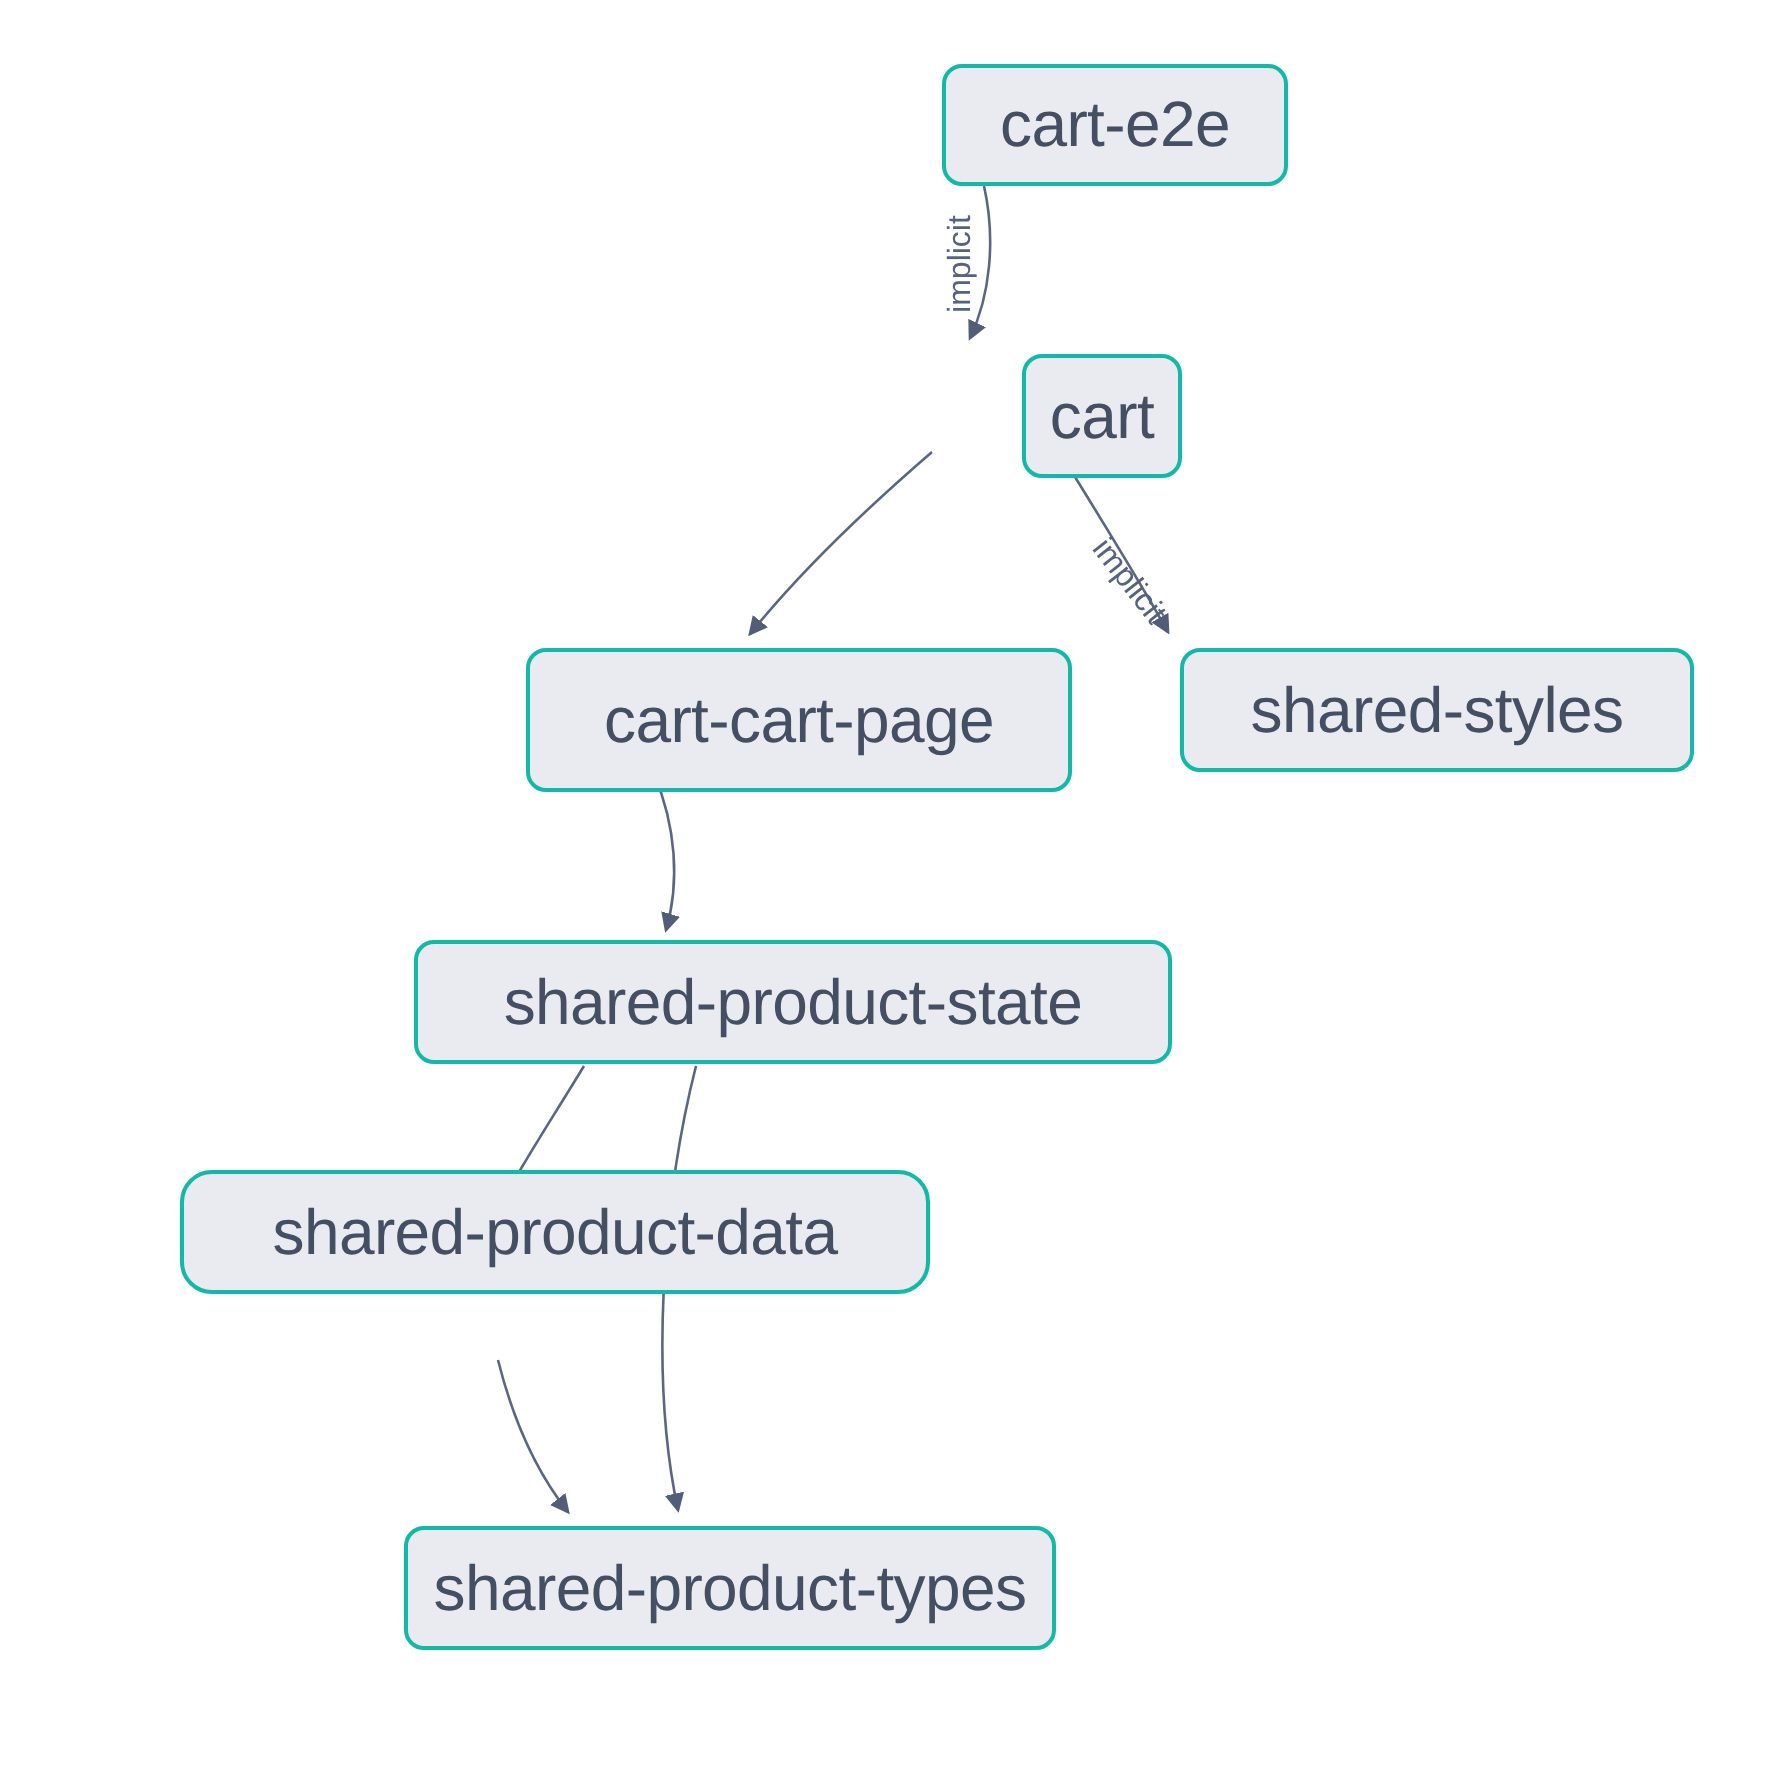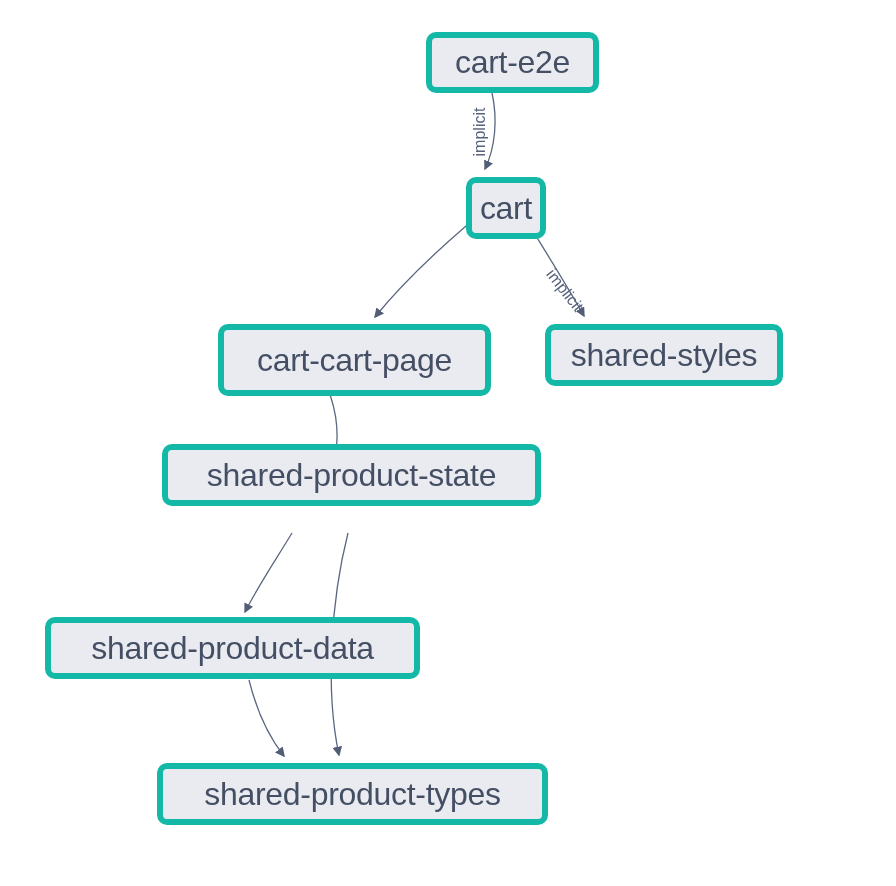--- a/index.html
+++ b/index.html
@@ -33,37 +33,38 @@
     font-family: "Liberation Sans", "DejaVu Sans", sans-serif;
     text-anchor: middle;
     dominant-baseline: middle;
   }
   .node {
     position: absolute;
     display: flex;
     align-items: center;
     justify-content: center;
     background: #e9ebf1;
-    border: 6px solid #14b8a6;
+    border: 2px solid #14b8a6;
     border-radius: 10px;
     color: #454f64;
     font-size: 32px;
     letter-spacing: -0.3px;
     box-sizing: border-box;
     cursor: pointer;
     white-space: nowrap;
+    margin-left: 45px;
   }
   
   .n-cart-e2e              { left: 426px; top: 32px;  width: 173px; height: 61px; }
   .n-cart                  { left: 466px; top: 177px; width: 80px;  height: 62px; }
   .n-cart-cart-page        { left: 218px; top: 324px; width: 273px; height: 72px; }
-  .n-shared-styles         { left: 545px; top: 324px; width: 238px; height: 62px; }
-  .n-shared-product-state  { left: 162px; top: 444px; width: 379px; height: 62px; }
-  .n-shared-product-data   { left: 45px;  top: 617px; width: 375px; height: 62px; }
-  .n-shared-product-types  { left: 157px; top: 763px; width: 391px; height: 62px; }
+  .n-shared-styles         { left: 545px; top: 324px; width: 257px; height: 62px; }
+  .n-shared-product-state  { left: 162px; top: 470px; width: 379px; height: 62px; }
+  .n-shared-product-data   { left: 45px;  top: 585px; width: 375px; height: 62px; border-radius: 16px; }
+  .n-shared-product-types  { left: 157px; top: 763px; width: 326px; height: 62px; }
 </style>
 </head>
 <body>
 
 <div class="canvas">
 
   <svg class="edges-layer" viewBox="0 0 896 886" xmlns="http://www.w3.org/2000/svg">
     <defs>
       <marker id="arrow" viewBox="0 0 10 10" refX="8.5" refY="5" markerWidth="7.5" markerHeight="7.5" orient="auto-start-reverse">
         <path d="M0,0 L10,5 L0,10 z" fill="#525e77"></path>

